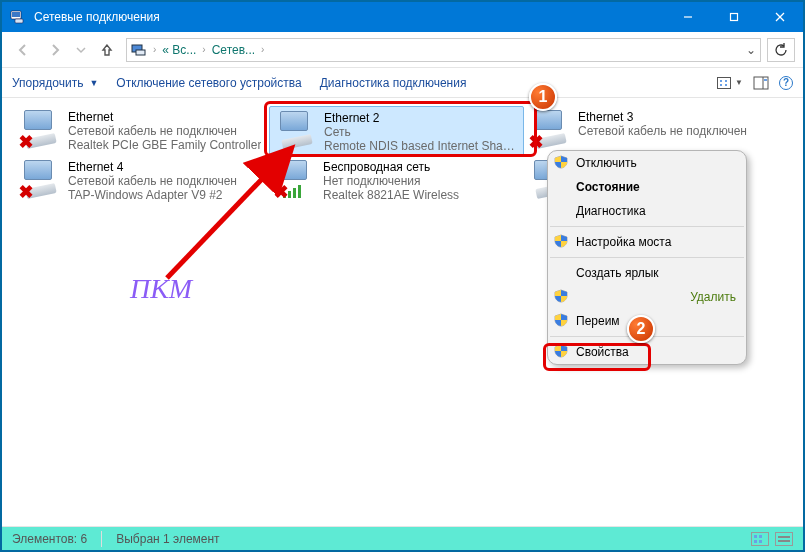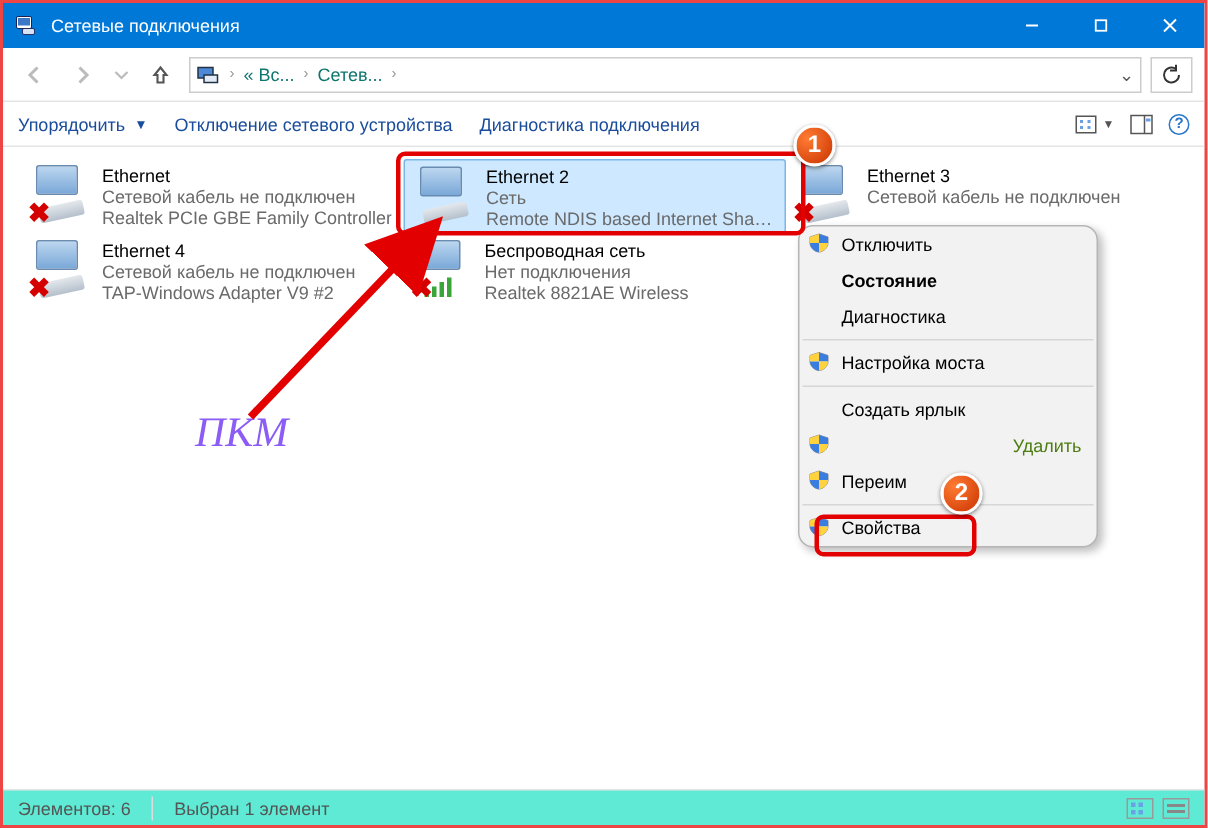--- a/index.html
+++ b/index.html
@@ -1,17 +1,17 @@
 <!DOCTYPE html>
 <html><head>
 <meta charset="utf-8">
 <style>
   * { box-sizing: border-box; margin: 0; padding: 0; font-family: "Segoe UI", Tahoma, sans-serif; font-size: 12px; }
   body { background: #f0f0f0; }
-  .frame { width: 805px; height: 552px; border: 2px solid #ef4444; background: #fff; position: relative; overflow: hidden; }
+  .frame { width: 805px; height: 552px; border: 2px solid #0369a1; background: #fff; position: relative; overflow: hidden; }
   .window { width: 801px; height: 548px; position: relative; }
 
   
   .titlebar { height: 30px; background: #0078d7; color: #fff; display: flex; align-items: center; }
   .titlebar .ticon { width: 16px; height: 16px; margin: 0 8px; }
   .titlebar .title { flex: 1; font-size: 12px; }
   .titlebar .btns { display: flex; }
   .titlebar .btns div { width: 46px; height: 30px; display: flex; align-items: center; justify-content: center; color: #fff; cursor: default; }
 
   
@@ -253,21 +253,21 @@
               <div class="cable"></div>
             </div>
             <div class="txt">
               <div class="name"></div>
               <div class="sub">е по локальной</div>
               <div class="sub"></div>
             </div>
           </div>
         </div>
 
-    <div class="ctx" id="ctx-menu" style="left:530px; top:52px;border-radius:10px;">
+    <div class="ctx" id="ctx-menu" style="left:545px; top:52px;border-radius:10px;">
           <div class="row">
             <svg class="shield" viewBox="0 0 14 14">
               <path d="M7 1 L13 3 V7 C13 10 10 13 7 13 C4 13 1 10 1 7 V3 Z" fill="#fff" stroke="#444" stroke-width="0.4"></path>
               <path d="M7 1 L13 3 V7 H7 Z" fill="#3a7de0"></path>
               <path d="M7 1 L1 3 V7 H7 Z" fill="#ffd23e"></path>
               <path d="M7 7 H13 C13 10 10 13 7 13 Z" fill="#ffd23e"></path>
               <path d="M7 7 H1 C1 10 4 13 7 13 Z" fill="#3a7de0"></path>
             </svg>
             <span>Отключить</span>
           </div>

